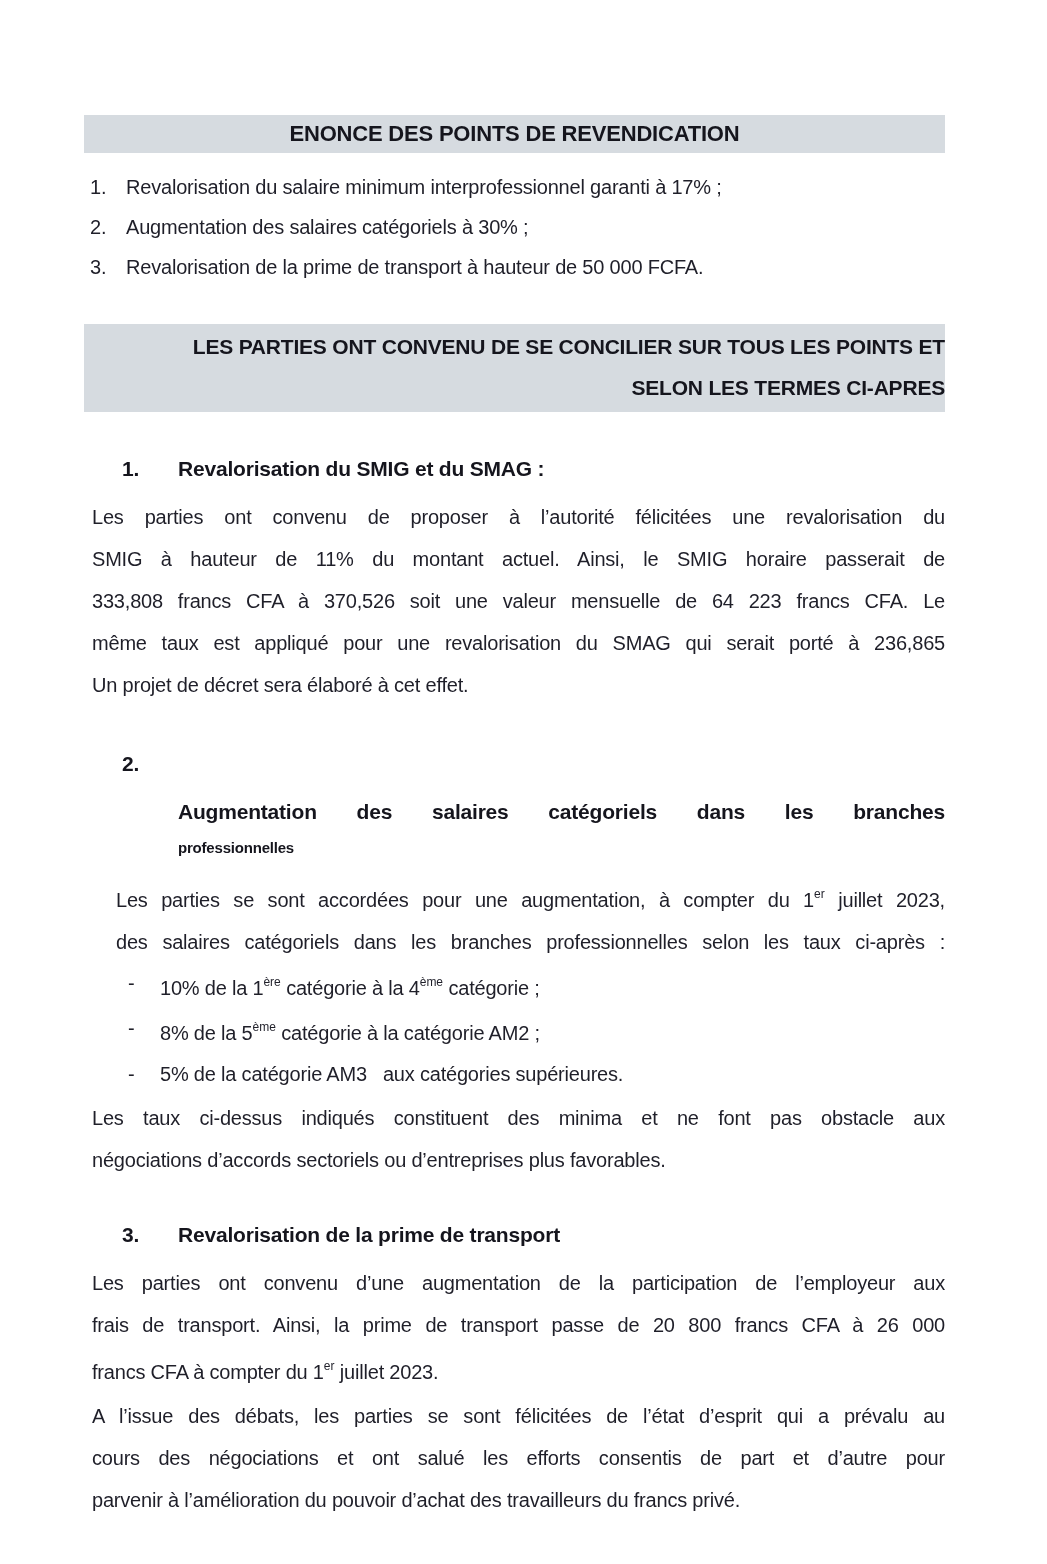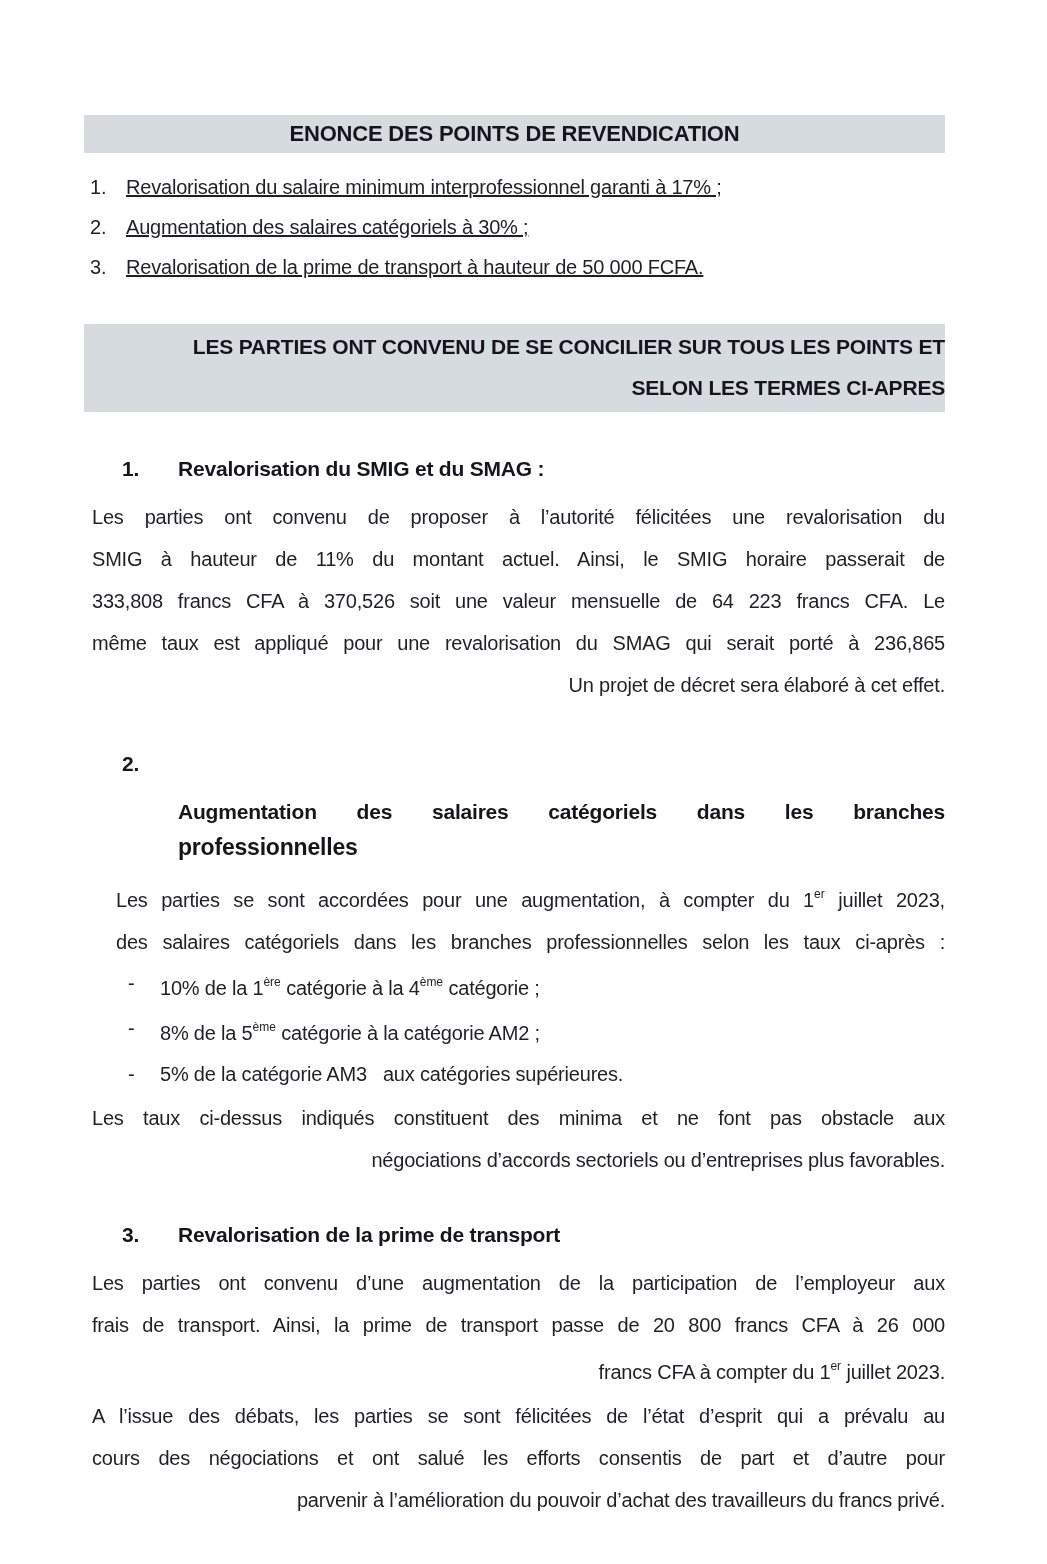--- a/index.html
+++ b/index.html
@@ -22,30 +22,30 @@
     background: #d6dbe0;
     color: #15151d;
     font-weight: bold;
     text-align: center;
   }
   .band1 { height: 38px; line-height: 38px; font-size: 22px; }
   .band2 { margin-top: 37px; padding: 2px 0 4px 0; font-size: 21px; line-height: 41px; text-align: right; }
   .claims { margin-top: 14px; margin-left: -2px; }
   .claim { display: flex; line-height: 40px; }
   .claim-num { width: 36px; flex: 0 0 36px; }
-  .claim-text { flex: 1; text-decoration: underline; }
+  .claim-text { flex: 1; }
   .sec-head { display: flex; font-weight: bold; color: #15151d; font-size: 21px; line-height: 30px; }
   .sec-head .num { width: 56px; flex: 0 0 56px; margin-left: 30px; }
   .sec-head .title { flex: 1; }
   .sec-head .title.just { text-align: justify; text-align-last: justify; margin-top: 48px; }
-  .sec-sub { font-weight: bold; color: #15151d; font-size: 23px; line-height: 41px; margin-left: 86px; }
+  .sec-sub { font-weight: bold; color: #15151d; font-size: 15px; line-height: 41px; margin-left: 86px; }
   .para { margin-top: 12px; }
   .para.tight { margin-top: 6px; margin-left: 24px; }
   .para.flush { margin-top: 2px; }
-  .line { line-height: 42px; text-align: right; }
+  .line { line-height: 42px; }
   .jline { line-height: 42px; text-align: justify; text-align-last: justify; }
   .bullets { margin-top: 0; }
   .bullet { display: flex; line-height: 41px; }
   .bullet-dash { width: 32px; flex: 0 0 32px; margin-left: 36px; }
   .bullet-text { flex: 1; }
   .gap42 { margin-top: 42px; }
   .gap43 { margin-top: 43px; }
   .gap39 { margin-top: 39px; }
   sup { font-size: 12px; letter-spacing: 0; position: relative; top: -1px; }
 </style>

